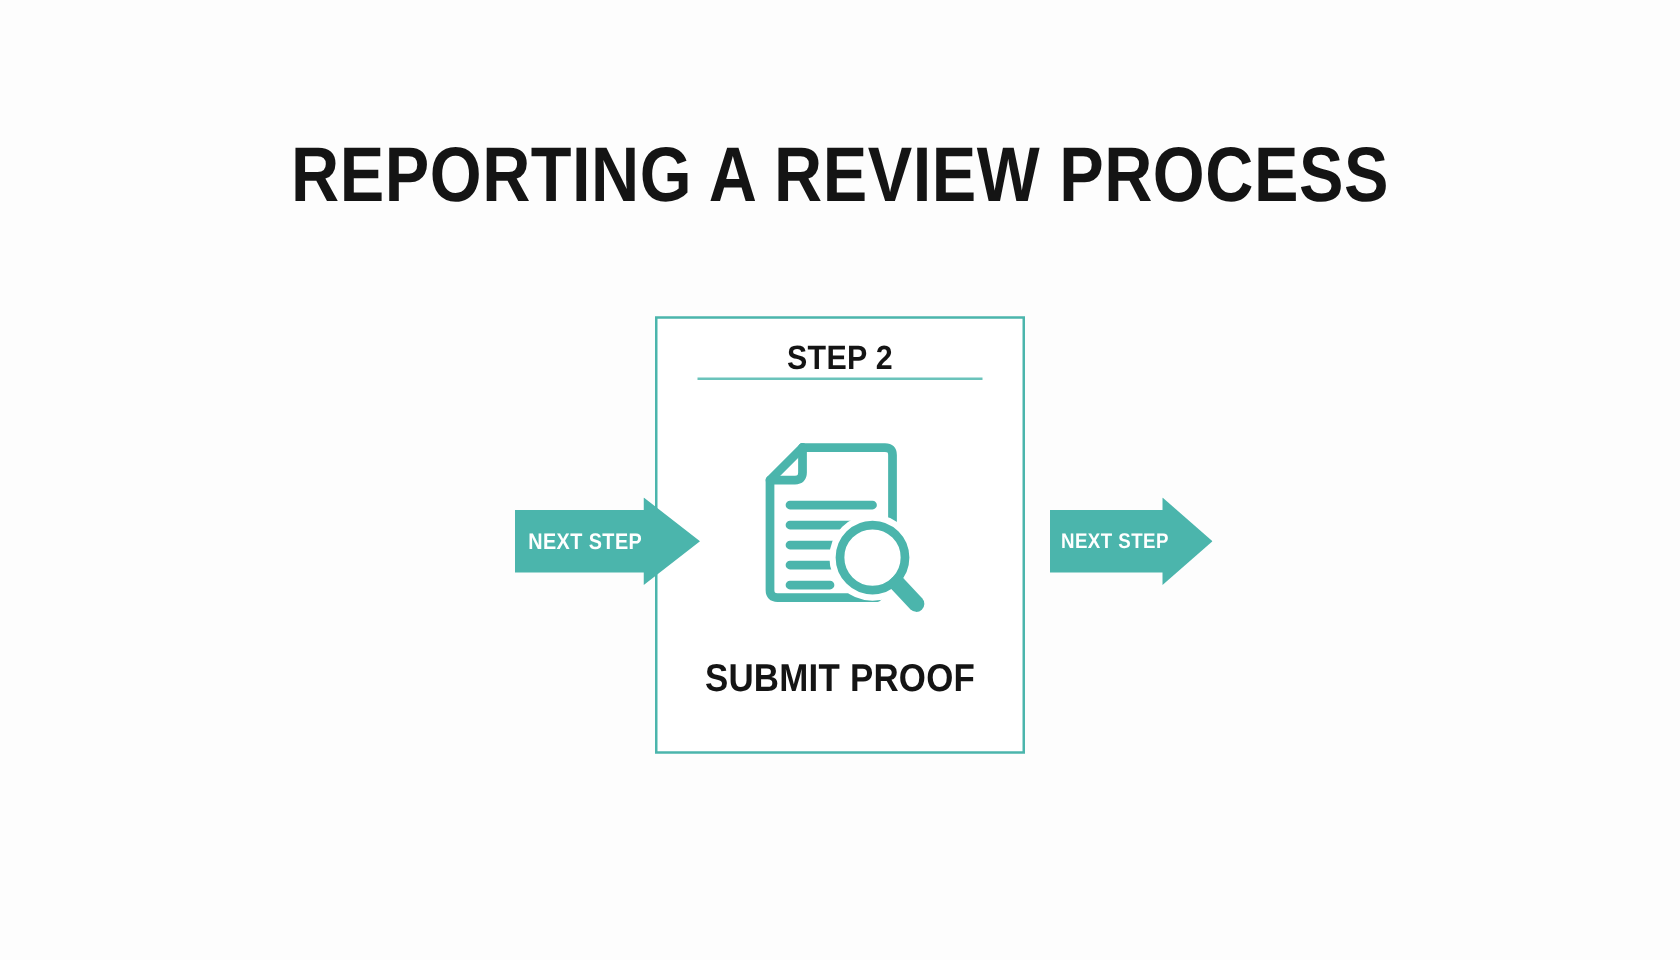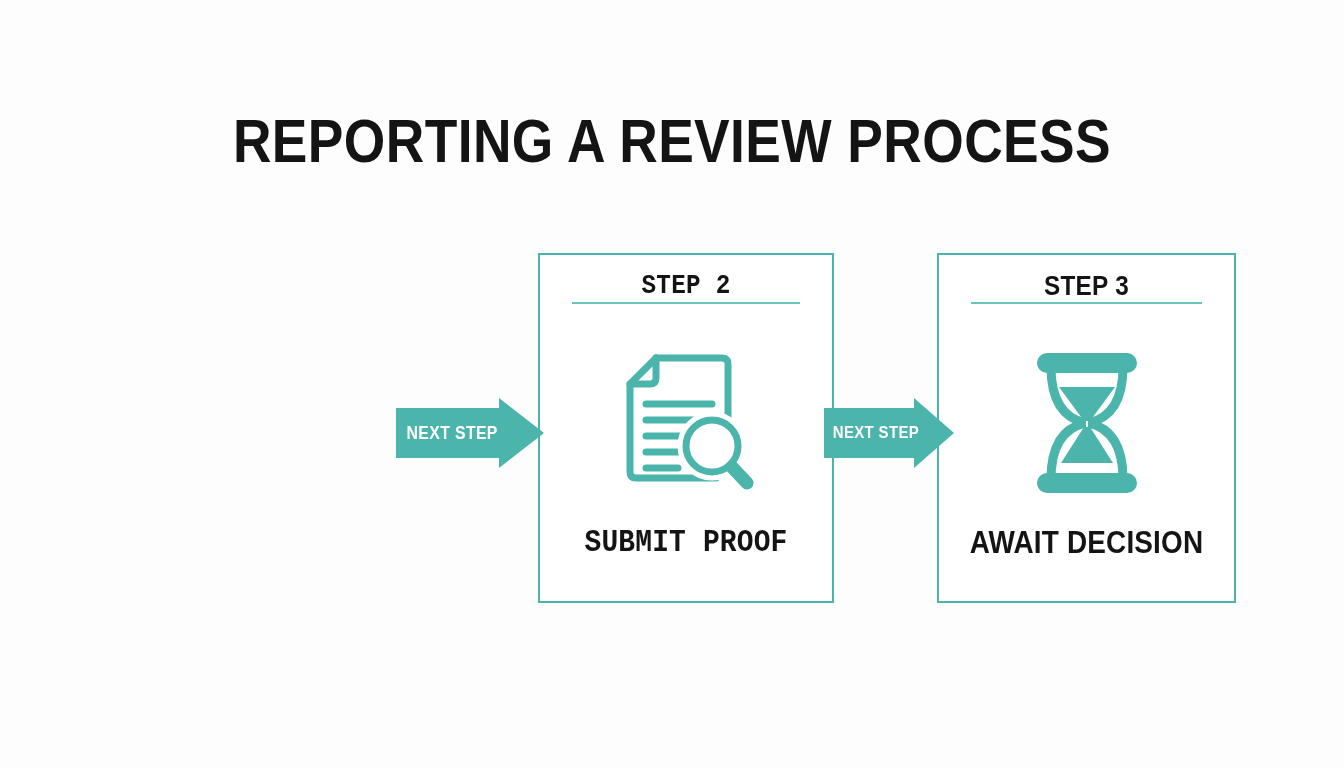--- a/index.html
+++ b/index.html
@@ -31,21 +31,21 @@
   .card {
     position:absolute;
     top:253px;
     width:296px;
     height:350px;
     border:2px solid #4bb5ac;
     background:#ffffff;
     z-index:1;
   }
   #card-1 { left:103px; }
-  #card-2 { left:538px;font-family:Liberation Mono, monospace; }
+  #card-2 { left:524px; }
   #card-3 { left:937px; width:299px; }
 
   .card-head {
     position:absolute;
     left:0; right:0; top:16px;
     text-align:center;
     font-size:27px;
     font-weight:700;
     color:#141414;
     transform:scaleX(0.9);
@@ -77,20 +77,21 @@
     white-space:nowrap;
   }
 
   
   .arrow {
     position:absolute;
     top:398px;
     width:148px;
     height:70px;
     z-index:3;
+    margin-left:16px;
   }
   #arrow-1 { left:396px; }
   #arrow-2 { left:824px; width:130px; }
   .arrow svg { display:block; width:100%; height:100%; }
   .arrow-text {
     position:absolute;
     left:0; top:0;
     width:100%; height:100%;
     display:flex;
     align-items:center;
@@ -145,29 +146,14 @@
     <div class="card-label">SUBMIT PROOF</div>
   </div>
 
   <div class="arrow" id="arrow-2">
     <svg viewBox="0 0 130 70" preserveAspectRatio="none">
       <path d="M0 10 H90 V0 L130 35 L90 70 V60 H0 Z" fill="#4bb5ac"></path>
     </svg>
     <span class="arrow-text">NEXT STEP</span>
   </div>
 
-  <div class="card" id="card-3">
-    <div class="card-head">STEP 3</div>
-    <div class="divider"></div>
-    <div class="icon-wrap">
-      <svg width="120" height="152" viewBox="0 0 120 152">
-        <path d="M24 20 Q24 68 58 76 Q24 84 24 132" fill="none" stroke="#4bb5ac" stroke-width="9" stroke-linecap="round"></path>
-        <path d="M96 20 Q96 68 62 76 Q96 84 96 132" fill="none" stroke="#4bb5ac" stroke-width="9" stroke-linecap="round"></path>
-        <path d="M32 40 H88 L63 74 H57 Z" fill="#4bb5ac"></path>
-        <path d="M34 116 H86 L63 80 H57 Z" fill="#4bb5ac"></path>
-        <rect x="10" y="6" width="100" height="20" rx="10" fill="#4bb5ac"></rect>
-        <rect x="10" y="126" width="100" height="20" rx="10" fill="#4bb5ac"></rect>
-      </svg>
-    </div>
-    <div class="card-label">AWAIT DECISION</div>
-  </div>
 
 </div>
 
 </body></html>

